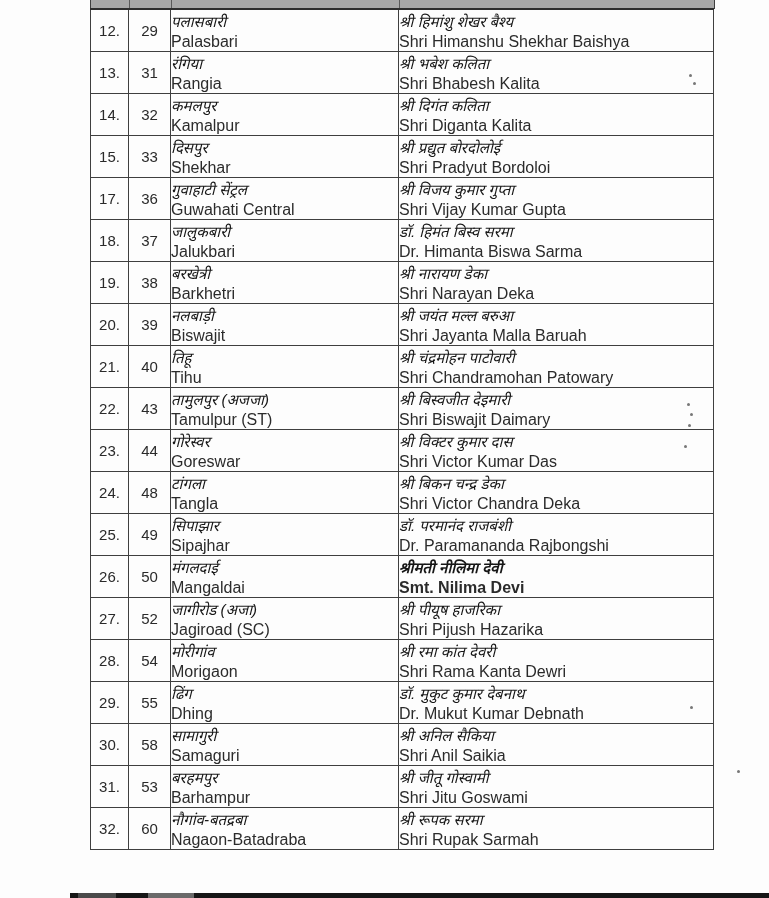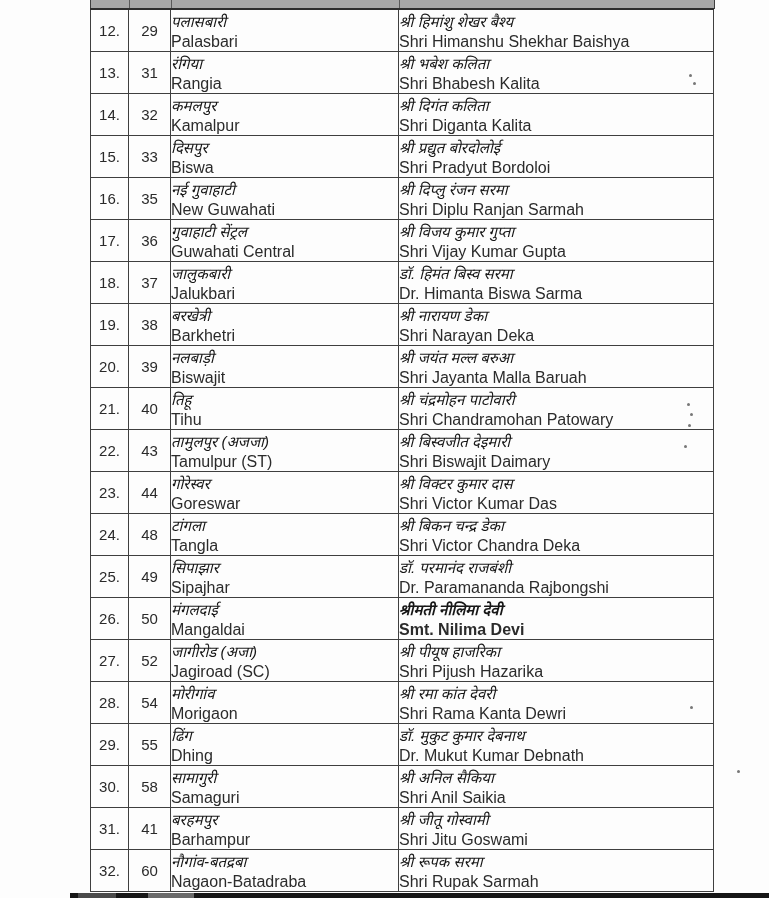--- a/index.html
+++ b/index.html
@@ -184,44 +184,28 @@
 
   <tr>
     <td class="c-sl">
       <span>15.</span>
     </td>
     <td class="c-no">
       <span>33</span>
     </td>
     <td class="c-const">
       <div class="hi">दिसपुर</div>
-      <div class="en">Biswa</div>
+      <div class="en">Shekhar</div>
     </td>
     <td class="c-cand">
       <div class="hi">श्री प्रद्युत बोरदोलोई</div>
       <div class="en">Shri Pradyut Bordoloi</div>
     </td>
   </tr>
 
-  <tr>
-    <td class="c-sl">
-      <span>16.</span>
-    </td>
-    <td class="c-no">
-      <span>35</span>
-    </td>
-    <td class="c-const">
-      <div class="hi">नई गुवाहाटी</div>
-      <div class="en">New Guwahati</div>
-    </td>
-    <td class="c-cand">
-      <div class="hi">श्री दिप्लु रंजन सरमा</div>
-      <div class="en">Shri Diplu Ranjan Sarmah</div>
-    </td>
-  </tr>
 
   <tr>
     <td class="c-sl">
       <span>17.</span>
     </td>
     <td class="c-no">
       <span>36</span>
     </td>
     <td class="c-const">
       <div class="hi">गुवाहाटी सेंट्रल</div>
@@ -452,21 +436,21 @@
       <div class="hi">श्री अनिल सैकिया</div>
       <div class="en">Shri Anil Saikia</div>
     </td>
   </tr>
 
   <tr>
     <td class="c-sl">
       <span>31.</span>
     </td>
     <td class="c-no">
-      <span>41</span>
+      <span>53</span>
     </td>
     <td class="c-const">
       <div class="hi">बरहमपुर</div>
       <div class="en">Barhampur</div>
     </td>
     <td class="c-cand">
       <div class="hi">श्री जीतू गोस्वामी</div>
       <div class="en">Shri Jitu Goswami</div>
     </td>
   </tr>

